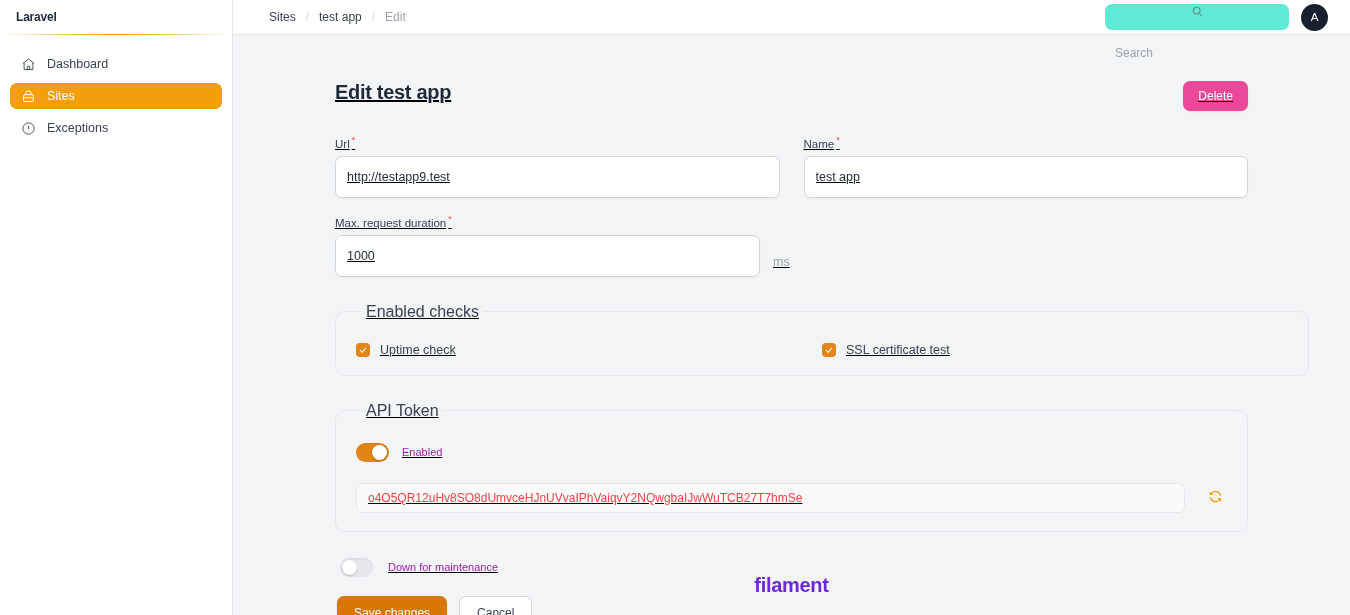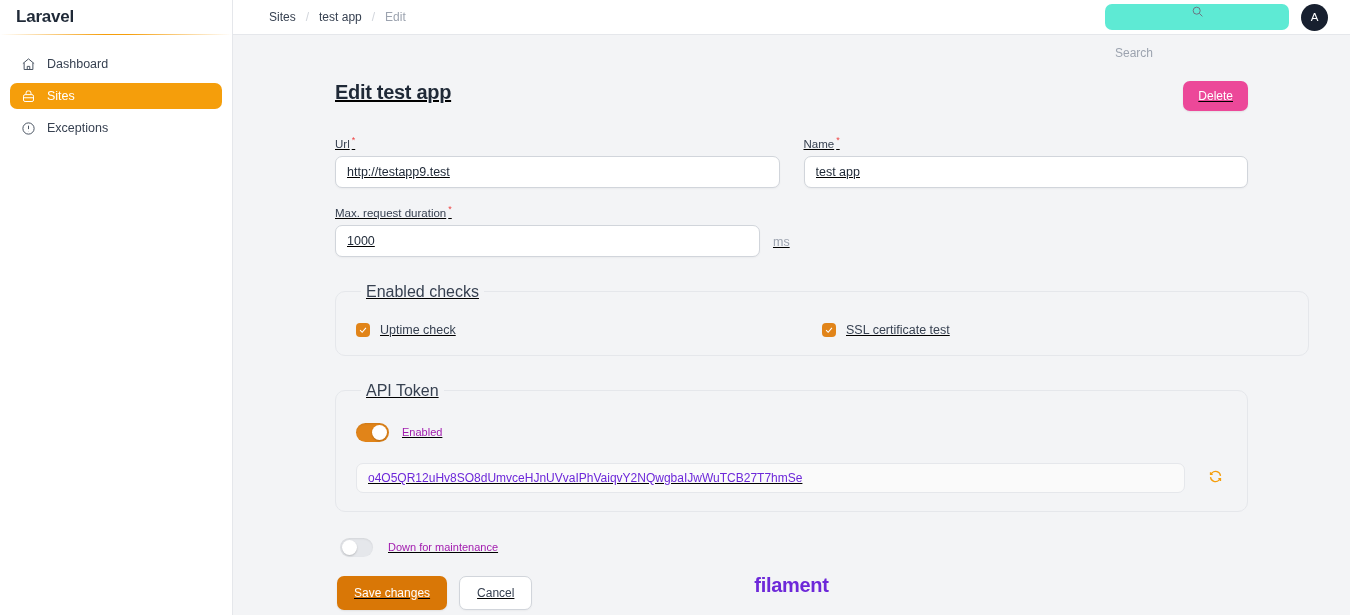--- a/index.html
+++ b/index.html
@@ -19,21 +19,21 @@
     display: flex; flex-direction: column;
     flex: 0 0 233px;
   }
   .sidebar-header {
     height: 34px;
     display: flex; align-items: center;
     padding: 0 16px;
     position: relative;
   }
   .brand {
-    font-size: 17px; font-weight: bold; color: #1f2937;
+    font-size: 12px; font-weight: bold; color: #1f2937;
     letter-spacing: -0.2px;
   }
   .brand-rule {
     height: 1px; width: 100%;
     background: linear-gradient(to right, rgba(245,158,11,0) 0%, #f59e0b 45%, #f59e0b 55%, rgba(245,158,11,0) 100%);
   }
   .nav { padding: 16px 10px 0 10px; display: flex; flex-direction: column; gap: 6px; }
   .nav-item {
     display: flex; align-items: center; gap: 11px;
     height: 26px;
@@ -98,21 +98,21 @@
     padding: 9px 15px; box-shadow: 0 1px 2px rgba(0,0,0,.08);
   }
 
   .form { margin-top: 24px; }
   .row { display: flex; gap: 24px; }
   .field { display: flex; flex-direction: column; }
   .field.half { width: 447px; }
   .label { font-size: 11.5px; color: #374151; margin-bottom: 6px; }
   .req { color: #ef4444; font-size: 9px; vertical-align: super; margin-left: 2px; }
   .input {
-    height: 32px; border: 1px solid #d1d5db; border-radius: 7px;
+    height: 42px; border: 1px solid #d1d5db; border-radius: 7px;
     background: #ffffff; padding: 0 11px;
     font-family: "Liberation Sans", sans-serif;
     font-size: 12.5px; color: #1f2937; outline: none;
     box-shadow: 0 1px 2px rgba(0,0,0,.04);
     width: 100%;
   }
   .duration-row { margin-top: 16px; display: flex; align-items: flex-end; gap: 13px; }
   .duration-field { width: 425px; }
   .suffix { font-size: 12.5px; color: #9ca3af; padding-bottom: 8px; }
 
@@ -147,21 +147,21 @@
   .toggle.off { background: #e5e7eb; }
   .toggle.off .knob { left: 2px; }
   .toggle-label { font-size: 11px; color: #a21caf; }
 
   .token-row { display: flex; align-items: center; gap: 10px; margin-top: 21px; }
   .token-input {
     flex: 1 1 auto; height: 30px;
     border: 1px solid #e5e7eb; border-radius: 7px;
     background: #fafafa; padding: 0 11px;
     font-family: "Liberation Sans", sans-serif;
-    font-size: 12px; color: #6d28d9; outline: none;
+    font-size: 12px; color: #ef4444; outline: none;
   }
   .refresh-btn {
     width: 24px; height: 24px; border: none; background: transparent;
     display: flex; align-items: center; justify-content: center; cursor: pointer;
     margin-left: 8px;
   }
   .refresh-btn svg { width: 15px; height: 15px; stroke: #f59e0b; fill: none; stroke-width: 2; }
 
   .maintenance-row { display: flex; align-items: center; gap: 15px; margin-top: 26px; padding-left: 5px; }
   .actions { display: flex; gap: 12px; margin-top: 19px; padding-left: 2px; }

